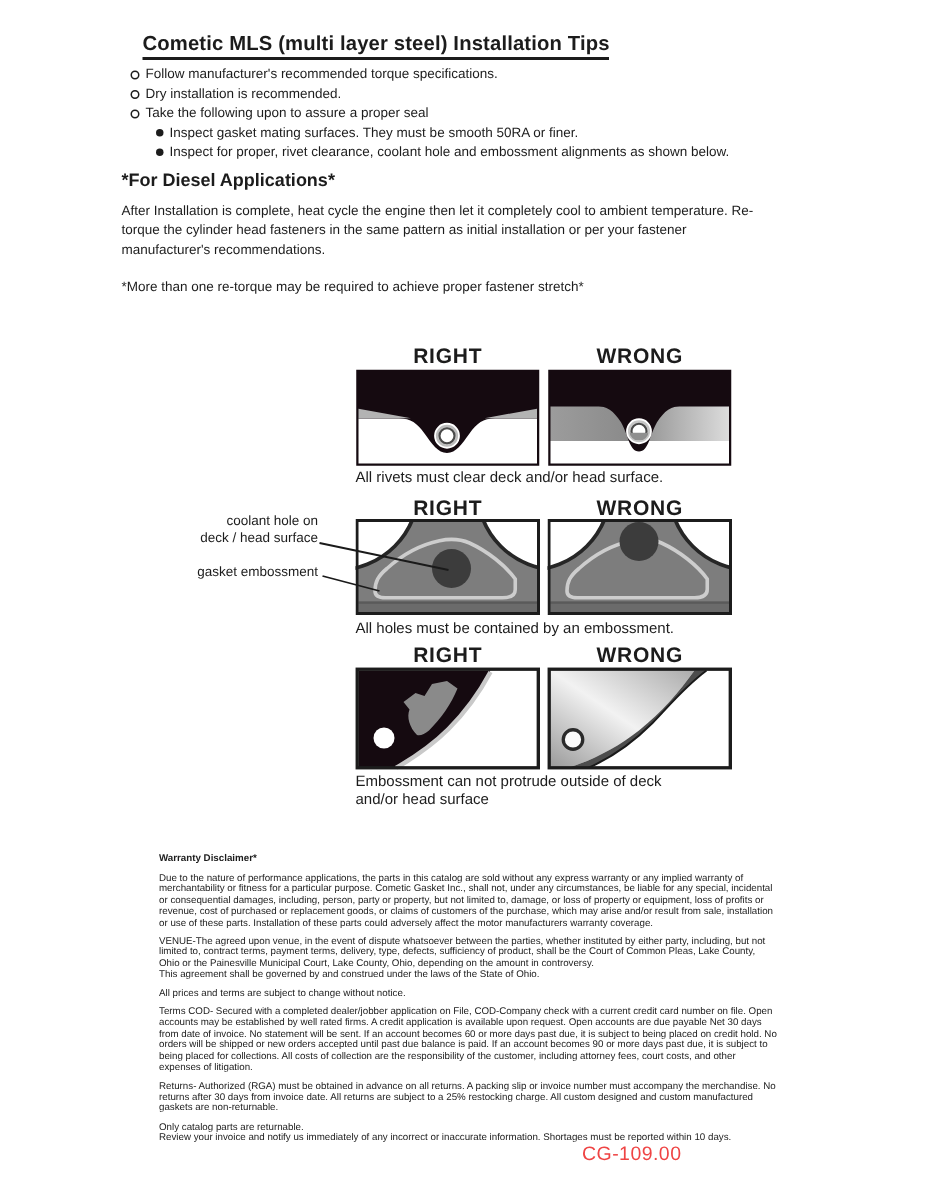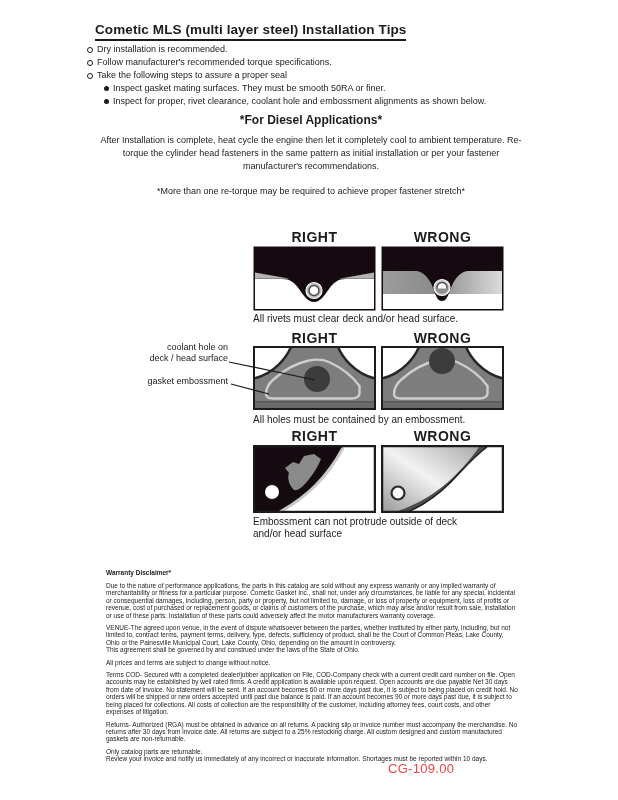--- a/index.html
+++ b/index.html
@@ -29,26 +29,26 @@
     flex:0 0 auto; width:4px; height:4px;
     border:1px solid #1c1c1c; border-radius:50%;
     margin:4px 4px 0 0;
   }
   .marker-f {
     flex:0 0 auto; width:5px; height:5px;
     background:#1c1c1c; border-radius:50%;
     margin:4px 4px 0 0;
   }
   
-  .diesel { position:absolute; left:95px; top:113px; width:432px;text-align:center; }
+  .diesel { position:absolute; left:81px; top:113px; width:432px; }
   .diesel h2 { margin:0 0 7px 0; font-size:12px; font-weight:bold; }
   .diesel p { margin:0 0 11px 0; font-size:9px; line-height:13px; }
   .diesel p.last { margin-top:12px; }
   
-  .diagrams { position:absolute; left:16px; top:228px; width:562px; height:330px; }
+  .diagrams { position:absolute; left:0; top:228px; width:562px; height:330px; }
   .rw-label {
     position:absolute; width:123px; text-align:center;
     font-size:14px; font-weight:bold; letter-spacing:0.5px;
   }
   .panel { position:absolute; width:123px; }
   .dcaption {
     position:absolute; left:237px;
     font-size:10px; line-height:12px; white-space:pre-line;
   }
   .pointer-label {
@@ -76,29 +76,29 @@
 
 <div class="page">
 
   <div class="title-wrap">
     <span class="page-title">Cometic MLS (multi layer steel) Installation Tips</span>
   </div>
 
   <div class="tips">
     <div class="tip-row">
       <span class="marker-o"></span>
-      <span>Dry installation is recommended.</span>
+      <span>Follow manufacturer's recommended torque specifications.</span>
     </div>
     <div class="tip-row">
       <span class="marker-o"></span>
-      <span>Follow manufacturer's recommended torque specifications.</span>
+      <span>Dry installation is recommended.</span>
     </div>
     <div class="tip-row">
       <span class="marker-o"></span>
-      <span>Take the following steps to assure a proper seal</span>
+      <span>Take the following upon to assure a proper seal</span>
     </div>
     <div class="tip-row sub">
       <span class="marker-f"></span>
       <span>Inspect gasket mating surfaces.  They must be smooth 50RA or finer.</span>
     </div>
     <div class="tip-row sub">
       <span class="marker-f"></span>
       <span>Inspect for proper, rivet clearance, coolant hole and embossment alignments as shown below.</span>
     </div>
   </div>

